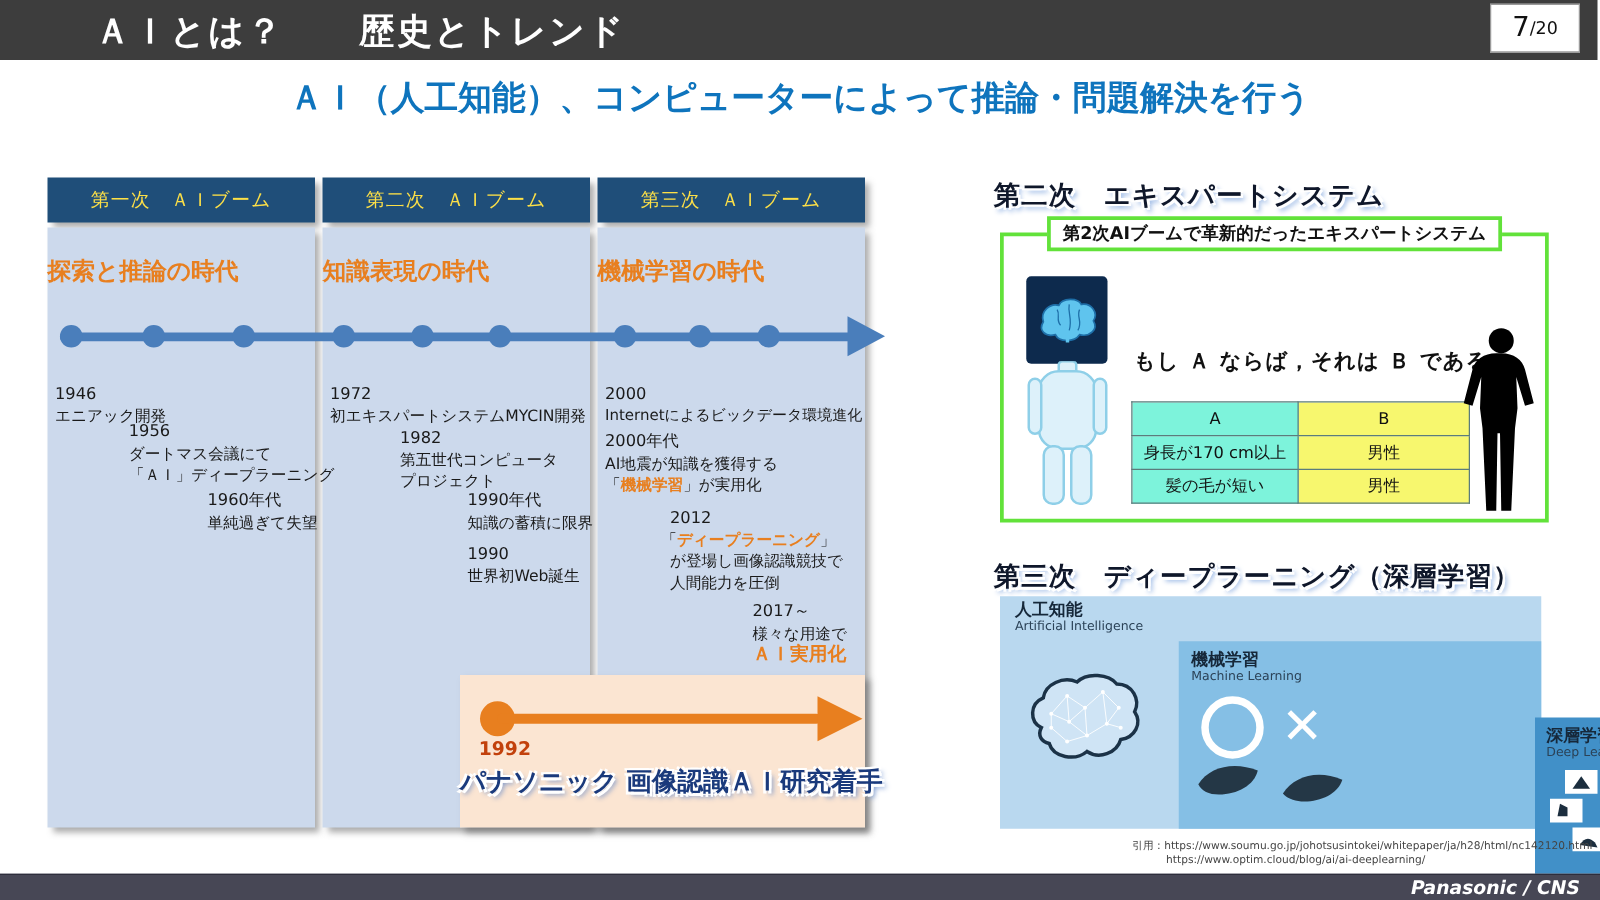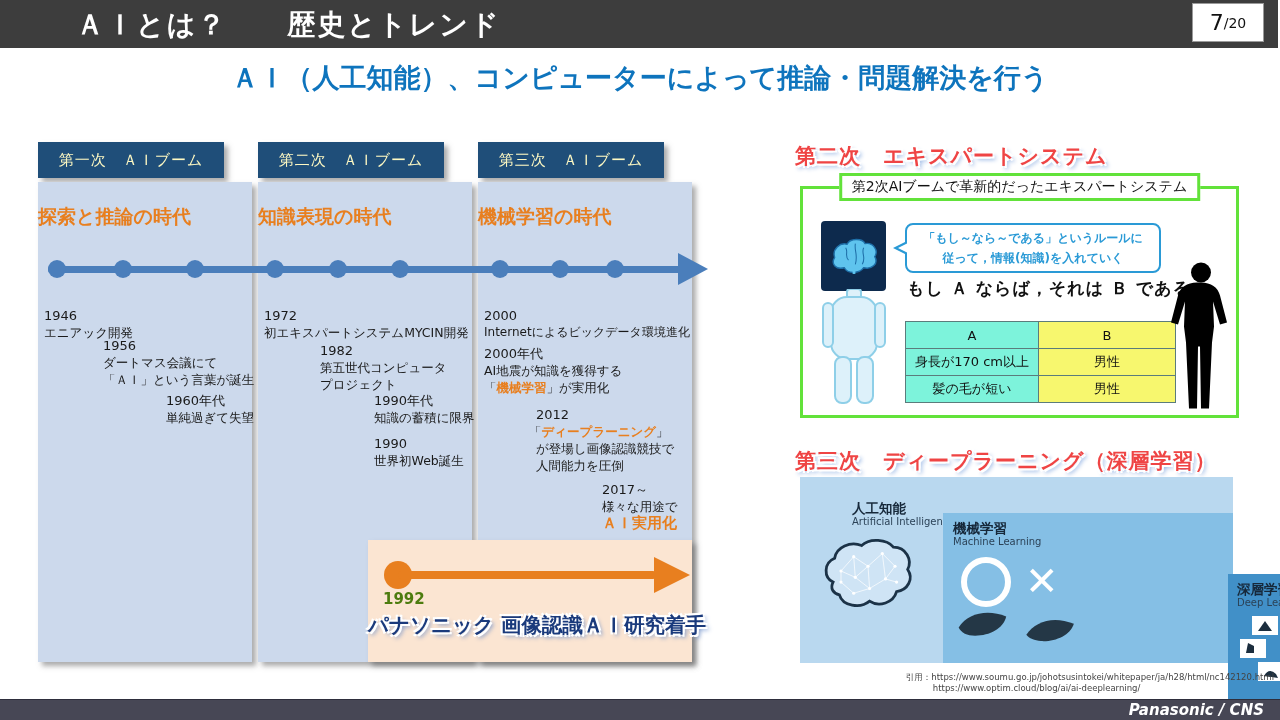--- a/index.html
+++ b/index.html
@@ -12,21 +12,21 @@
   .pagebox{position:absolute;right:16px;top:3px;width:70px;height:37px;background:#fff;border:1px solid #9a9a9a;
            display:flex;align-items:center;justify-content:center;color:#111;}
   .pg-cur{font-size:22px;}
   .pg-tot{font-size:14px;}
 
   
   .subtitle{position:absolute;left:0;top:60px;width:1280px;text-align:center;color:#0e74bd;
             font-size:27px;font-weight:bold;}
 
   
-  .col-header{position:absolute;top:142px;width:186px;height:36px;background:#1f4e79;color:#fef9c3;
+  .col-header{position:absolute;top:142px;width:214px;height:36px;background:#1f4e79;color:#fde047;
               display:flex;align-items:center;justify-content:center;font-size:15px;letter-spacing:1px;
               box-shadow:4px 4px 5px rgba(90,90,90,.5);}
   .col-body{position:absolute;top:182px;width:214px;height:480px;background:#ccd9ec;
             box-shadow:4px 4px 5px rgba(90,90,90,.5);}
   .era{position:absolute;top:204px;width:174px;text-align:left;color:#e87f1f;font-size:19px;font-weight:bold;}
 
   
   .tl-line{position:absolute;left:48px;top:266px;width:634px;height:7px;background:#4a7ebb;border-radius:3px;}
   .tl-head{position:absolute;left:678px;top:253px;width:0;height:0;
            border-left:30px solid #4a7ebb;border-top:16px solid transparent;border-bottom:16px solid transparent;}
@@ -38,34 +38,34 @@
   .hl{color:#e87f1f;font-weight:bold;}
   .hl-big{font-size:15px;}
 
   
   .pana-panel{position:absolute;left:368px;top:540px;width:324px;height:122px;background:#fbe5d2;
               box-shadow:4px 4px 5px rgba(90,90,90,.5);}
   .pana-dot{position:absolute;left:16px;top:21px;width:28px;height:28px;border-radius:50%;background:#e87f1f;}
   .pana-line{position:absolute;left:30px;top:31px;width:258px;height:8px;background:#e87f1f;border-radius:3px;}
   .pana-head{position:absolute;left:286px;top:17px;width:0;height:0;
              border-left:36px solid #e87f1f;border-top:18px solid transparent;border-bottom:18px solid transparent;}
-  .pana-year{position:absolute;left:15px;top:50px;font-size:15px;font-weight:bold;color:#4d7c0f;}
+  .pana-year{position:absolute;left:15px;top:50px;font-size:15px;font-weight:bold;color:#c2410c;}
   .pana-label{position:absolute;left:0;top:71px;width:324px;text-align:center;font-size:20.5px;font-weight:900;
               color:#1a3a7c;white-space:nowrap;
               text-shadow:-2px -2px 0 #fff,2px -2px 0 #fff,-2px 2px 0 #fff,2px 2px 0 #fff,3px 3px 4px rgba(90,130,200,.9);}
 
   
-  .sec-heading{position:absolute;font-size:21px;font-weight:900;color:#ef4444;white-space:nowrap;letter-spacing:1px;
+  .sec-heading{position:absolute;font-size:21px;font-weight:900;color:#0f172a;white-space:nowrap;letter-spacing:1px;
                text-shadow:-2px -2px 0 #fff,2px -2px 0 #fff,-2px 2px 0 #fff,2px 2px 0 #fff,3px 3px 4px rgba(120,160,220,.95);}
 
   
   .expert-box{position:absolute;left:800px;top:186px;width:433px;height:226px;background:#fff;
               border:3px solid #62e23a;}
   .expert-title{position:absolute;left:50%;transform:translateX(-50%);top:-16px;background:#fff;
-                border:3px solid #62e23a;padding:2px 10px;font-size:14px;font-weight:normal;color:#111;white-space:nowrap;}
+                border:3px solid #62e23a;padding:2px 10px;font-size:14px;font-weight:bold;color:#111;white-space:nowrap;}
   .robot-head{position:absolute;left:18px;top:32px;width:65px;height:70px;background:#0d2a4d;border-radius:4px;
               display:flex;align-items:center;justify-content:center;}
   .robot-body{position:absolute;left:16px;top:100px;width:70px;height:116px;}
   .bubble{position:absolute;left:102px;top:34px;width:252px;height:46px;border:2.5px solid #2a9ad6;border-radius:8px;
           background:#fff;color:#2a9ad6;font-size:12px;font-weight:bold;line-height:20px;text-align:center;
           display:flex;flex-direction:column;justify-content:center;}
   .bubble:before{content:"";position:absolute;left:-14px;top:16px;border-top:7px solid transparent;border-bottom:7px solid transparent;
                  border-right:14px solid #2a9ad6;}
   .bubble:after{content:"";position:absolute;left:-9px;top:18px;border-top:5px solid transparent;border-bottom:5px solid transparent;
                 border-right:10px solid #fff;}
@@ -75,21 +75,21 @@
   .rule-table{position:absolute;left:102px;top:132px;border-collapse:collapse;}
   .rule-table td{border:1px solid #5b7c7c;text-align:center;font-size:13px;color:#111;height:24px;}
   .rule-table td.cA{width:130px;background:#7df3db;}
   .rule-table td.cB{width:134px;background:#f7f76e;}
   .man-sil{position:absolute;left:366px;top:72px;width:64px;height:151px;}
 
   
   .dl-fig{position:absolute;left:800px;top:477px;width:433px;height:186px;background:#b9d8ef;}
   .fig-label-ja{font-weight:bold;color:#16283a;font-size:13.5px;line-height:15px;}
   .fig-label-en{color:#2b4257;font-size:10px;line-height:12px;}
-  .ai-label{position:absolute;left:12px;top:24px;margin-left:40px;}
+  .ai-label{position:absolute;left:12px;top:4px;}
   .ai-brain{position:absolute;left:14px;top:52px;width:108px;height:84px;}
   .ml-box{position:absolute;left:143px;top:36px;width:290px;height:150px;background:#85bfe5;}
   .ml-label{position:absolute;left:10px;top:8px;}
   .circle-icon{position:absolute;left:18px;top:44px;width:38px;height:38px;border:6px solid #fff;border-radius:50%;}
   .cross-icon{position:absolute;left:82px;top:48px;color:#fff;font-size:40px;font-weight:bold;line-height:40px;}
   .hands-icon{position:absolute;left:12px;top:84px;width:128px;height:48px;}
   .dl-box{position:absolute;left:285px;top:61px;width:148px;height:125px;background:#4190c8;}
   .dl-label{position:absolute;left:9px;top:8px;}
   .tiles-icon{position:absolute;left:12px;top:42px;width:48px;height:66px;}
 
@@ -138,21 +138,21 @@
   <span class="dot" style="left:551px"></span>
   <span class="dot" style="left:606px"></span>
 
   <div class="ms" style="left:44px;top:287px">
     <div class="ms-year">1946</div>
     <div>エニアック開発</div>
   </div>
   <div class="ms" style="left:103px;top:317px">
     <div class="ms-year">1956</div>
     <div>ダートマス会議にて</div>
-    <div>「ＡＩ」という言葉が誕生</div>
+    <div>「ＡＩ」ディープラーニング</div>
   </div>
   <div class="ms" style="left:166px;top:372px">
     <div class="ms-year">1960年代</div>
     <div>単純過ぎて失望</div>
   </div>
 
   <div class="ms" style="left:264px;top:287px">
     <div class="ms-year">1972</div>
     <div>初エキスパートシステムMYCIN開発</div>
   </div>
@@ -213,24 +213,20 @@
     </div>
     <svg class="robot-body" viewBox="0 0 70 116">
       <rect x="28" y="0" width="14" height="10" rx="3" fill="#ddf1fa" stroke="#8ecfe8" stroke-width="2"></rect>
       <rect x="12" y="8" width="46" height="62" rx="16" fill="#ddf1fa" stroke="#8ecfe8" stroke-width="2"></rect>
       <rect x="4" y="14" width="10" height="44" rx="5" fill="#ddf1fa" stroke="#8ecfe8" stroke-width="2"></rect>
       <rect x="56" y="14" width="10" height="44" rx="5" fill="#ddf1fa" stroke="#8ecfe8" stroke-width="2"></rect>
       <rect x="16" y="68" width="16" height="46" rx="7" fill="#ddf1fa" stroke="#8ecfe8" stroke-width="2"></rect>
       <rect x="38" y="68" width="16" height="46" rx="7" fill="#ddf1fa" stroke="#8ecfe8" stroke-width="2"></rect>
     </svg>
 
-    <div class="bubble">
-      <div>「もし～なら～である」というルールに</div>
-      <div>従って，情報(知識)を入れていく</div>
-    </div>
 
     <div class="rule-text">もし Ａ ならば，それは Ｂ である</div>
 
     <table class="rule-table">
       <tbody>
           <tr>
         <td class="cA">A</td>
         <td class="cB">B</td>
       </tr>
       <tr>

